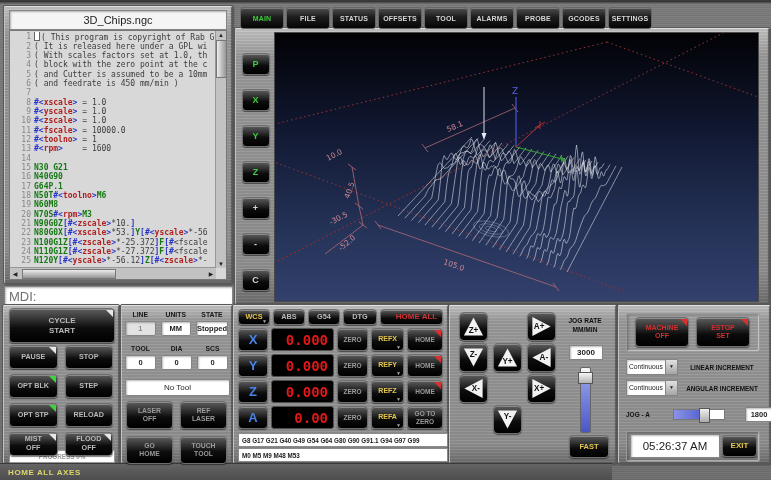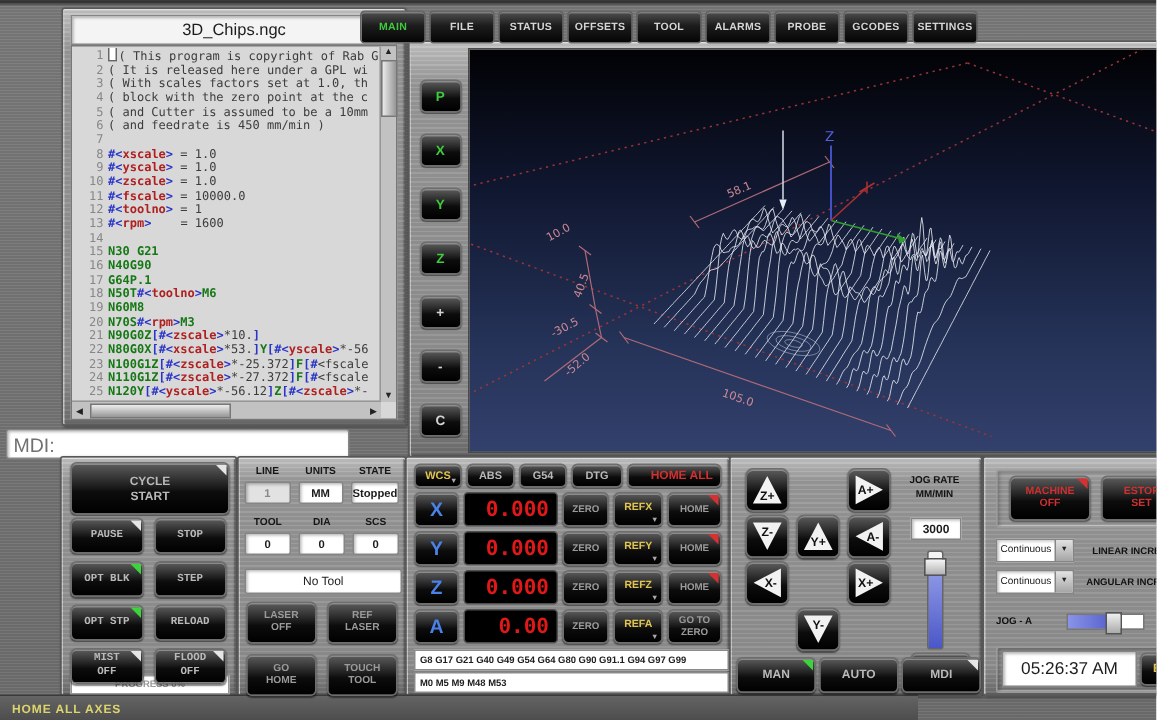--- a/index.html
+++ b/index.html
@@ -3,21 +3,21 @@
 <meta charset="utf-8">
 <style>
   html,body{margin:0;padding:0;}
   body{width:771px;height:480px;overflow:hidden;font-family:"Liberation Sans",sans-serif;}
   .root{position:relative;width:771px;height:480px;overflow:hidden;
     background:linear-gradient(180deg,#2e2e2e 0,#3c3c3c 2px,#7a7a7a 4px,#747474 60%,#6e6e6e 100%);}
   .root::before{content:"";position:absolute;inset:0;pointer-events:none;
     background:repeating-linear-gradient(180deg,rgba(255,255,255,.05) 0 1px,rgba(0,0,0,.05) 1px 2px);}
   .panel{position:absolute;background:linear-gradient(180deg,#c6c6c6,#9a9a9a 10%,#8f8f8f 88%,#6d6d6d);
     background-blend-mode:normal;border:1px solid #585858;border-radius:2px;
-    box-shadow:inset 0 1px 0 #dedede,inset 1px 0 0 #c8c8c8,inset -1px -1px 1px #5e5e5e,1px 1px 2px rgba(0,0,0,.35);margin-left:38px;}
+    box-shadow:inset 0 1px 0 #dedede,inset 1px 0 0 #c8c8c8,inset -1px -1px 1px #5e5e5e,1px 1px 2px rgba(0,0,0,.35);}
   .panel::before{content:"";position:absolute;inset:0;pointer-events:none;
     background:repeating-linear-gradient(180deg,rgba(255,255,255,.06) 0 1px,rgba(0,0,0,.05) 1px 3px);}
   .btn{position:relative;background:linear-gradient(180deg,#5d5d5d 0%,#232323 42%,#0c0c0c 58%,#000 100%);
     border:1px solid #6e6e6e;border-radius:4px;color:#b9b9b9;
     box-shadow:inset 0 1px 0 rgba(255,255,255,.3),0 1px 1px rgba(0,0,0,.5);
     display:flex;align-items:center;justify-content:center;flex-direction:column;
     text-align:center;font-weight:bold;cursor:default;line-height:1.2;z-index:1;}
   .btn span:empty{display:none;}
   .corner-white::after,.corner-green::after,.corner-red::after{content:"";position:absolute;top:1px;right:1px;
     border-left:7px solid transparent;}
@@ -75,21 +75,21 @@
   .view3d svg{display:block;}
   .dotted path{stroke:#9c3434;stroke-width:1;stroke-dasharray:1.5 3;fill:none;}
   .dims path,.dims line{stroke:#b06a76;stroke-width:.8;fill:none;}
   .dims text{fill:#c98894;font-size:7.5px;font-family:"DejaVu Sans",sans-serif;}
   .tp{fill:none;stroke:#e9edf4;stroke-width:.65;opacity:.85;}
   .contour{fill:none;stroke:#ccd4e2;stroke-width:.6;opacity:.5;}
 
   
   .panel-a{left:2px;top:304px;width:116px;height:158px;}
   .cycle-btn{position:absolute;left:6px;top:3px;width:104px;height:33px;font-size:8px;}
-  .grid-a{position:absolute;left:6px;top:40px;width:104px;display:grid;grid-template-columns:1fr 1fr;gap:5px 7px;font-family:Liberation Mono, monospace;}
+  .grid-a{position:absolute;left:6px;top:40px;width:104px;display:grid;grid-template-columns:1fr 1fr;gap:5px 7px;}
   .cyc-btn{height:22px;font-size:7.2px;}
   .progress{position:absolute;left:6px;top:145px;width:104px;height:11px;background:#fff;border:1px solid #979797;
     display:flex;align-items:center;justify-content:center;font-size:6.3px;color:#9a9a9a;font-weight:bold;}
 
   
   .panel-b{left:120px;top:304px;width:111px;height:158px;}
   .info-row{position:absolute;left:4px;width:103px;display:flex;gap:5px;}
   .ib{flex:1;display:flex;flex-direction:column;align-items:stretch;}
   .ilabel{font-size:6.8px;font-weight:bold;color:#161616;text-align:center;margin-bottom:3px;}
   .ival{height:13px;font-size:7.5px;font-weight:bold;border-radius:2px;}
@@ -615,25 +615,20 @@
       </div>
     <div class="jr-label">
       <div>JOG RATE</div>
         <div>MM/MIN</div>
     </div>
     <div class="field jr-field">3000</div>
     <div class="vslider">
       <div class="vhandle"></div>
     </div>
     <div class="btn fast-d yellow">FAST</div>
-    <div class="mode-row">
-        <div class="btn mode-btn corner-green">MAN</div>
-        <div class="btn mode-btn corner-none">AUTO</div>
-        <div class="btn mode-btn corner-white">MDI</div>
-      </div>
   </div>
 
   <div class="panel panel-e">
     <div class="inset-frame mach-frame"></div>
     <div class="btn mo-btn red-text corner-red">
       <span>MACHINE</span>
         <span>OFF</span>
     </div>
     <div class="btn es-btn red-text corner-red">
       <span>ESTOP</span>

